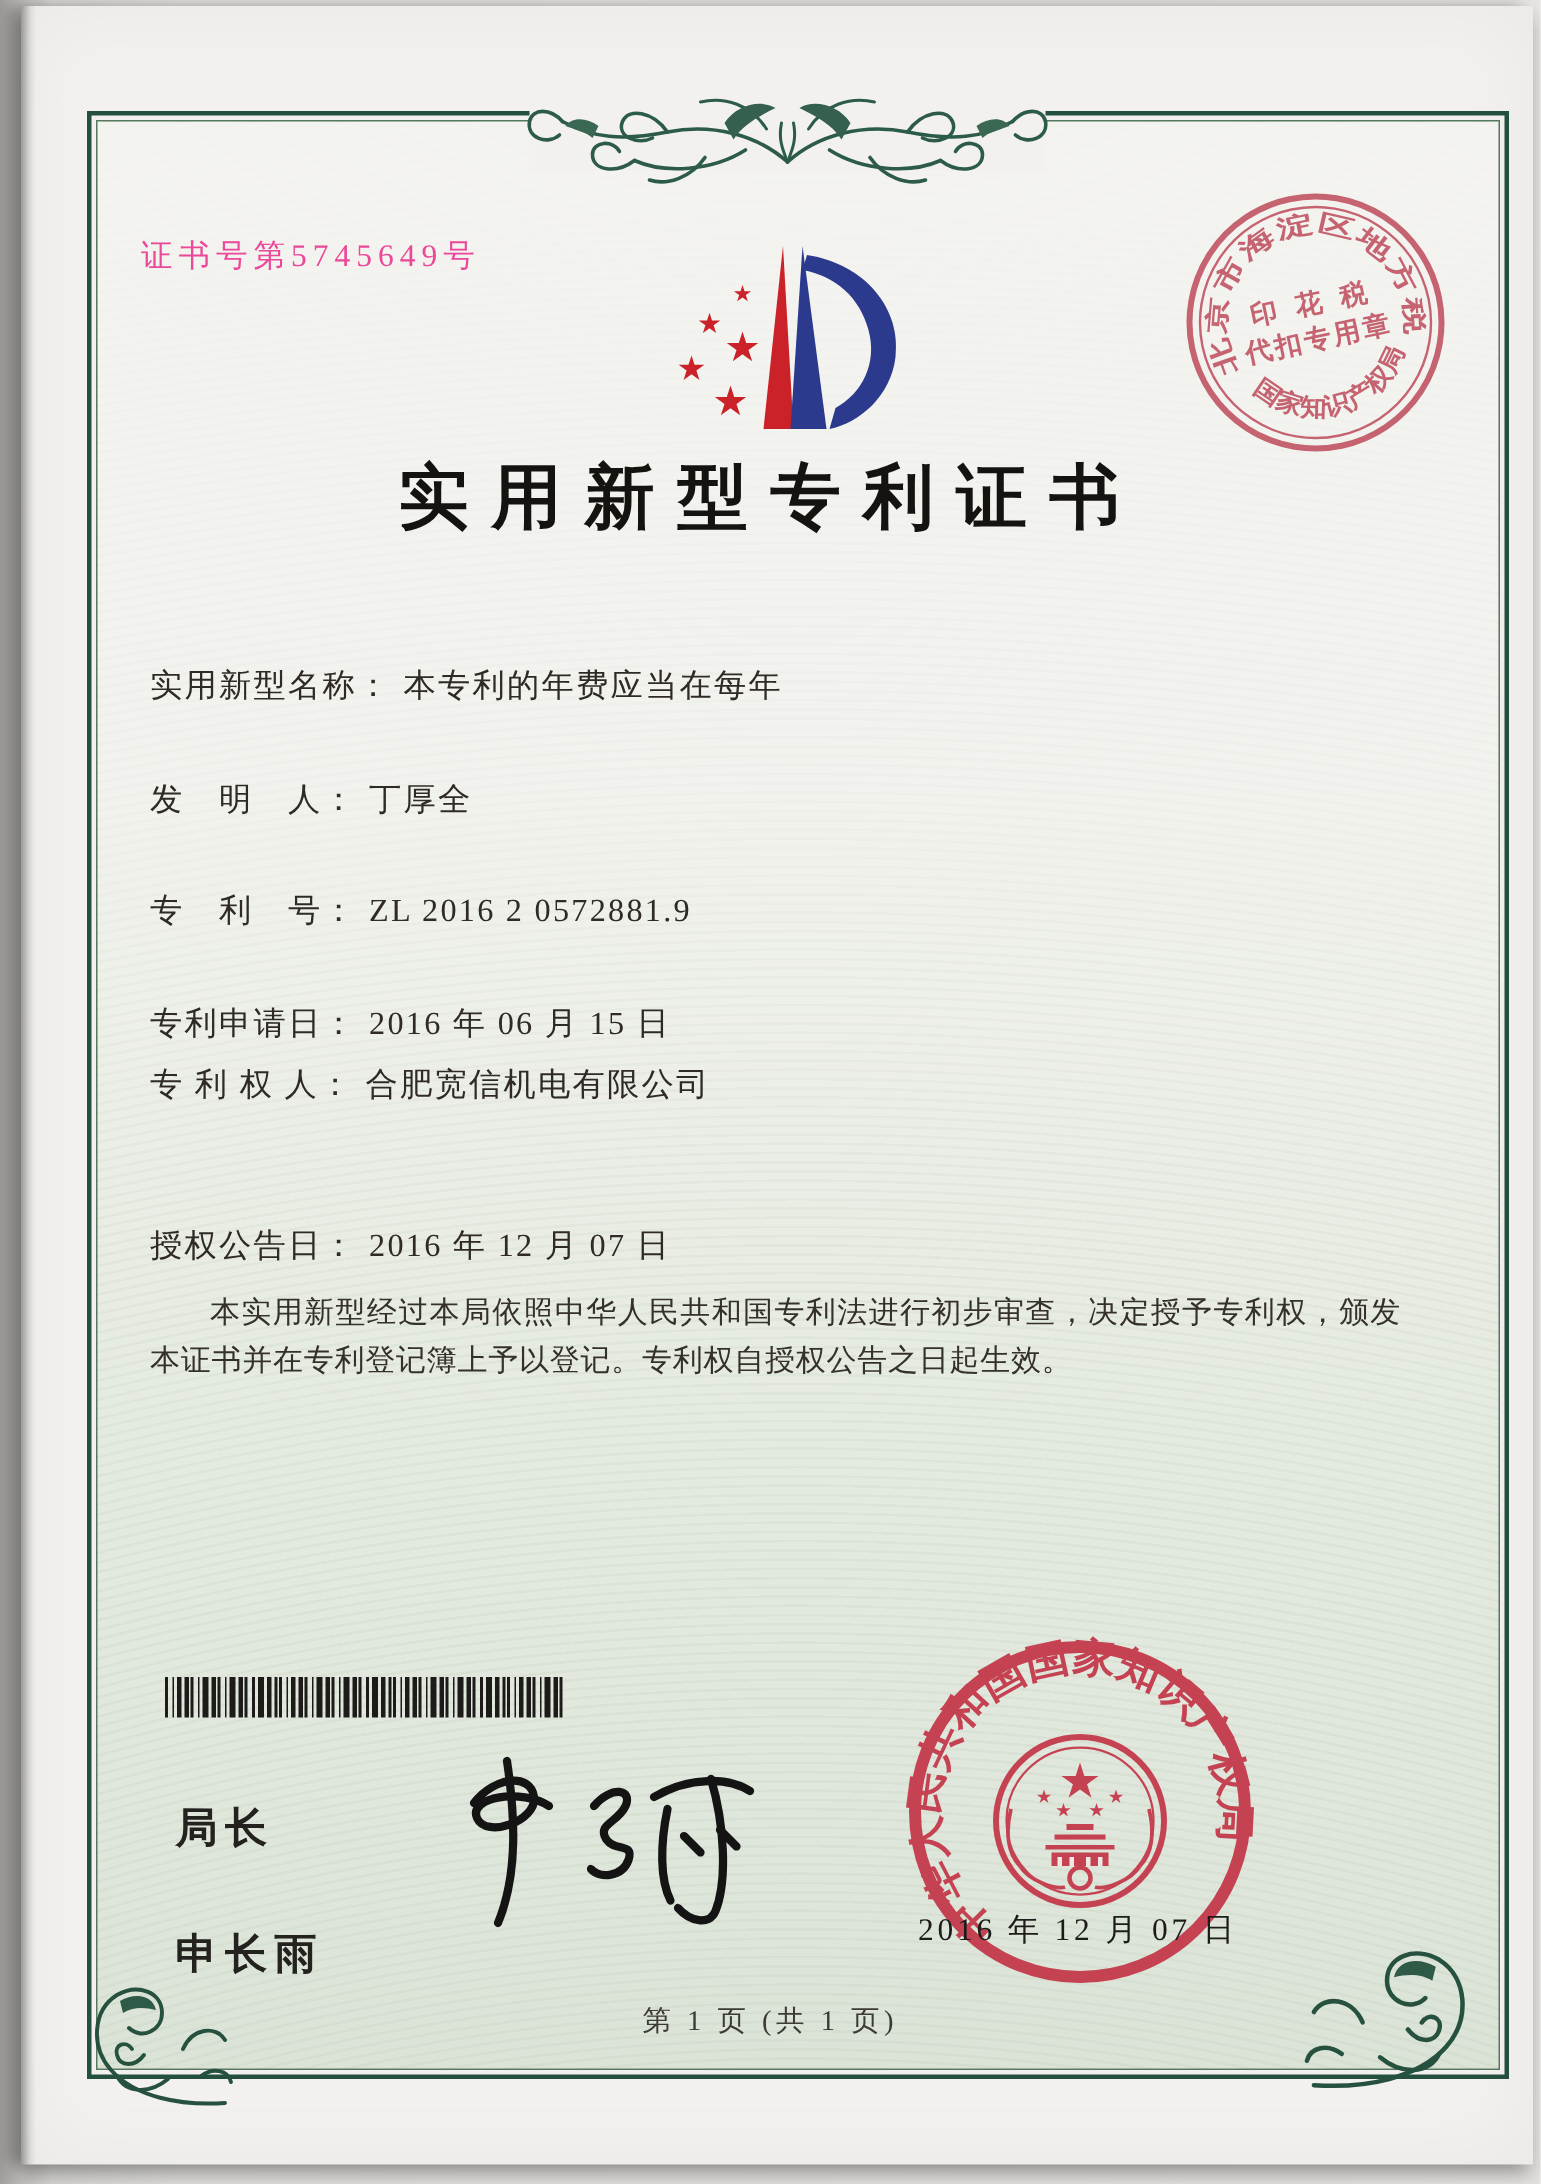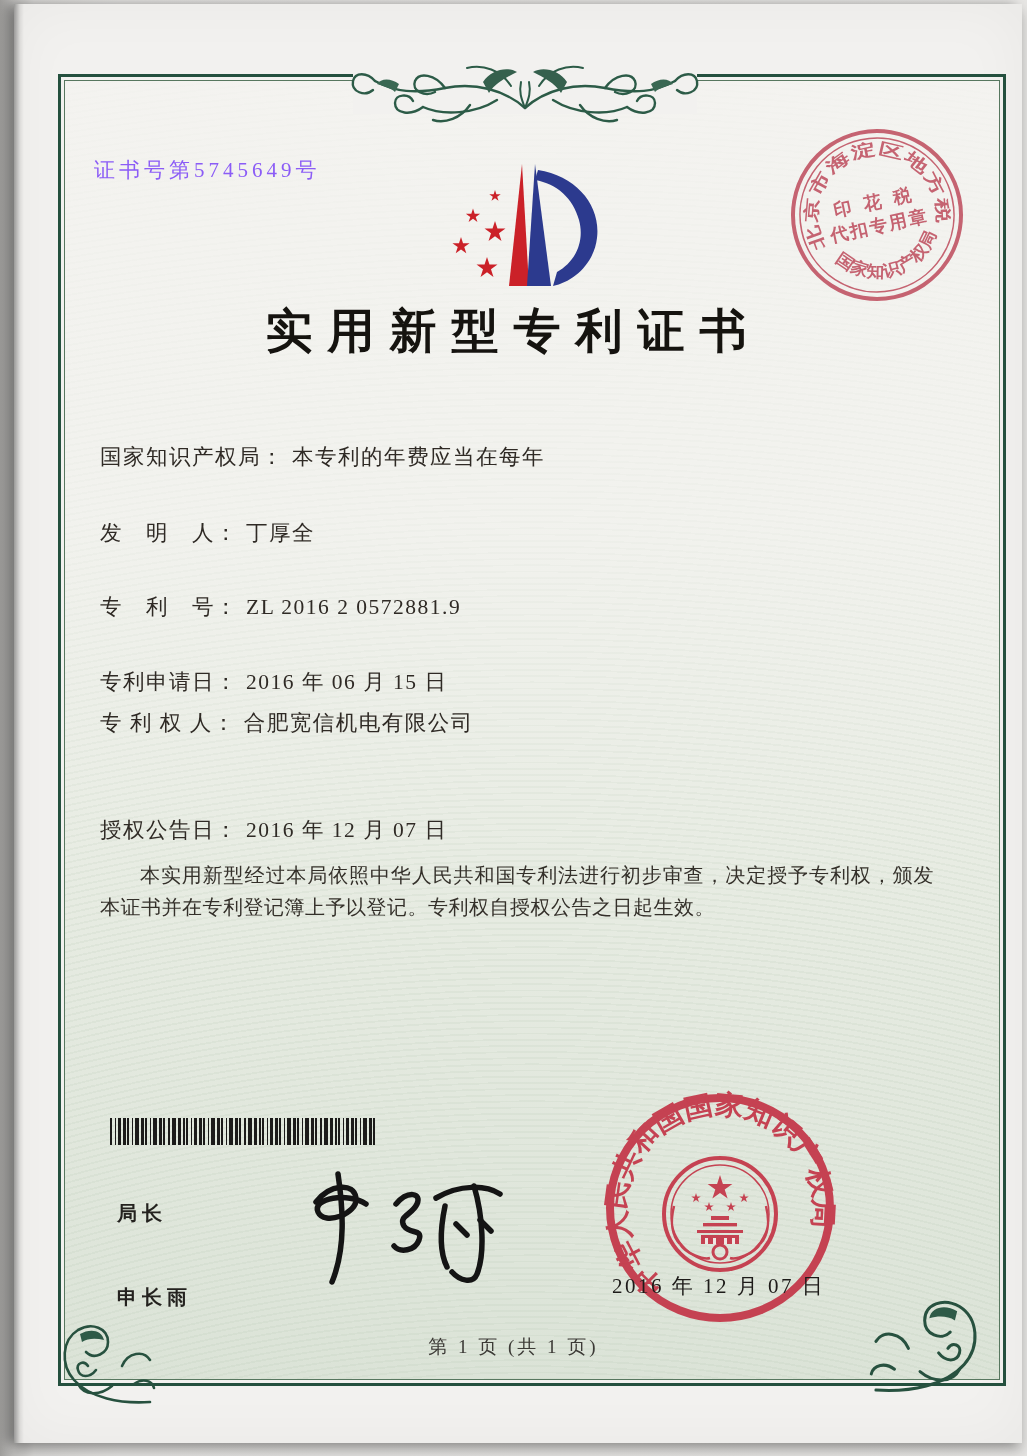--- a/index.html
+++ b/index.html
@@ -26,41 +26,41 @@
     box-sizing:border-box;
   }
   .frame-inner{
     position:absolute;left:3px;top:3px;right:3px;bottom:3px;
     border:1px solid #57775f;
     background:
       linear-gradient(180deg, rgba(244,243,240,.96) 0%, rgba(242,242,238,.9) 34%, rgba(229,234,224,.78) 62%, rgba(215,224,211,.82) 100%),
       repeating-radial-gradient(150% 95% at 50% 185%, #c9d6c6 0 2px, #eef1ea 2px 7px);
   }
   .cert-no{
-    left:94px;top:156px;font-size:21px;letter-spacing:4px;color:#8b5cf6;text-align:center;
+    left:94px;top:156px;font-size:21px;letter-spacing:4px;color:#ec4899;text-align:center;
   }
   .title{
     left:0;right:0;top:300px;text-align:center;
     font-size:47px;font-weight:700;letter-spacing:15px;color:#15130f;
   }
   .field-row{left:100px;font-size:21.5px;color:#2f2a25;letter-spacing:1.5px;white-space:nowrap;}
   .field-row .val{margin-left:8px;}
   .paras{
     left:100px;width:834px;top:860px;
     font-size:20px;line-height:31.5px;color:#34302a;
     text-align:justify;letter-spacing:.5px;
   }
   .paras p{margin:0;text-indent:2em;}
   .barcode{
     left:110px;top:1118px;width:268px;height:27px;display:flex;align-items:stretch;
   }
   .barcode i{display:block;background:#1c1b1a;height:100%;flex:none;}
   .director{
     left:117px;font-family:"Liberation Sans","DejaVu Sans",sans-serif;
-    font-weight:600;font-size:20px;color:#24221f;letter-spacing:5px;
+    font-weight:600;font-size:28px;color:#24221f;letter-spacing:5px;
   }
   .seal-date{
     left:612px;top:1272px;font-size:21px;letter-spacing:2.5px;color:#1d1b19;z-index:5;
   }
   .footer{
     left:0;right:0;top:1334px;text-align:center;font-size:19px;letter-spacing:3px;color:#3c3a36;
   }
   svg{overflow:visible;}
   .seal-svg{opacity:.95;}
   .stamp-svg{opacity:.88;transform:rotate(-12deg);}
@@ -149,21 +149,21 @@
   <text x="91" y="84" text-anchor="middle" font-size="18" fill="#bf5060" font-weight="600" letter-spacing="4">印 花 税</text>
   <text x="91" y="108" text-anchor="middle" font-size="18" fill="#bf5060" font-weight="600" letter-spacing="2">代扣专用章</text>
   <text font-size="16.5" fill="#bf5060" font-weight="600">
     <textPath href="#stampBottomArc" startOffset="6" textLength="124" lengthAdjust="spacingAndGlyphs">国家知识产权局</textPath>
   </text>
 </svg>
 
 <div class="abs title">实用新型专利证书</div>
 
 <div class="abs field-row" style="top:442px;">
-  <span>国家知识产权局：</span><span class="val">本专利的年费应当在每年</span>
+  <span>实用新型名称：</span><span class="val">本专利的年费应当在每年</span>
 </div>
 <div class="abs field-row" style="top:518px;">
   <span>发　明　人：</span><span class="val">丁厚全</span>
 </div>
 <div class="abs field-row" style="top:592px;">
   <span>专　利　号：</span><span class="val">ZL 2016 2 0572881.9</span>
 </div>
 <div class="abs field-row" style="top:667px;text-align:center;">
   <span>专利申请日：</span><span class="val">2016 年 06 月 15 日</span>
 </div>

